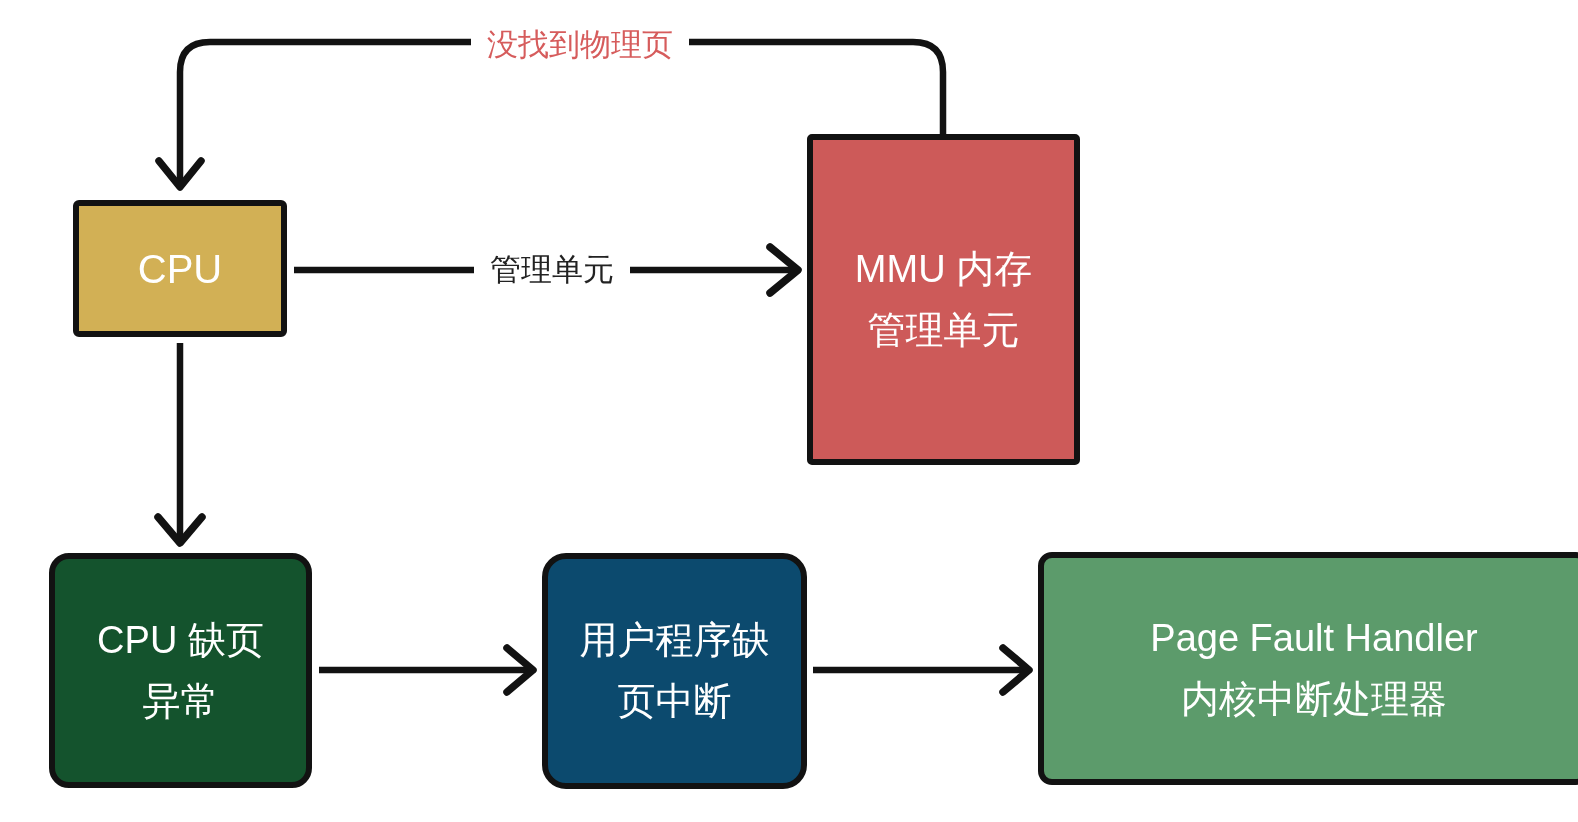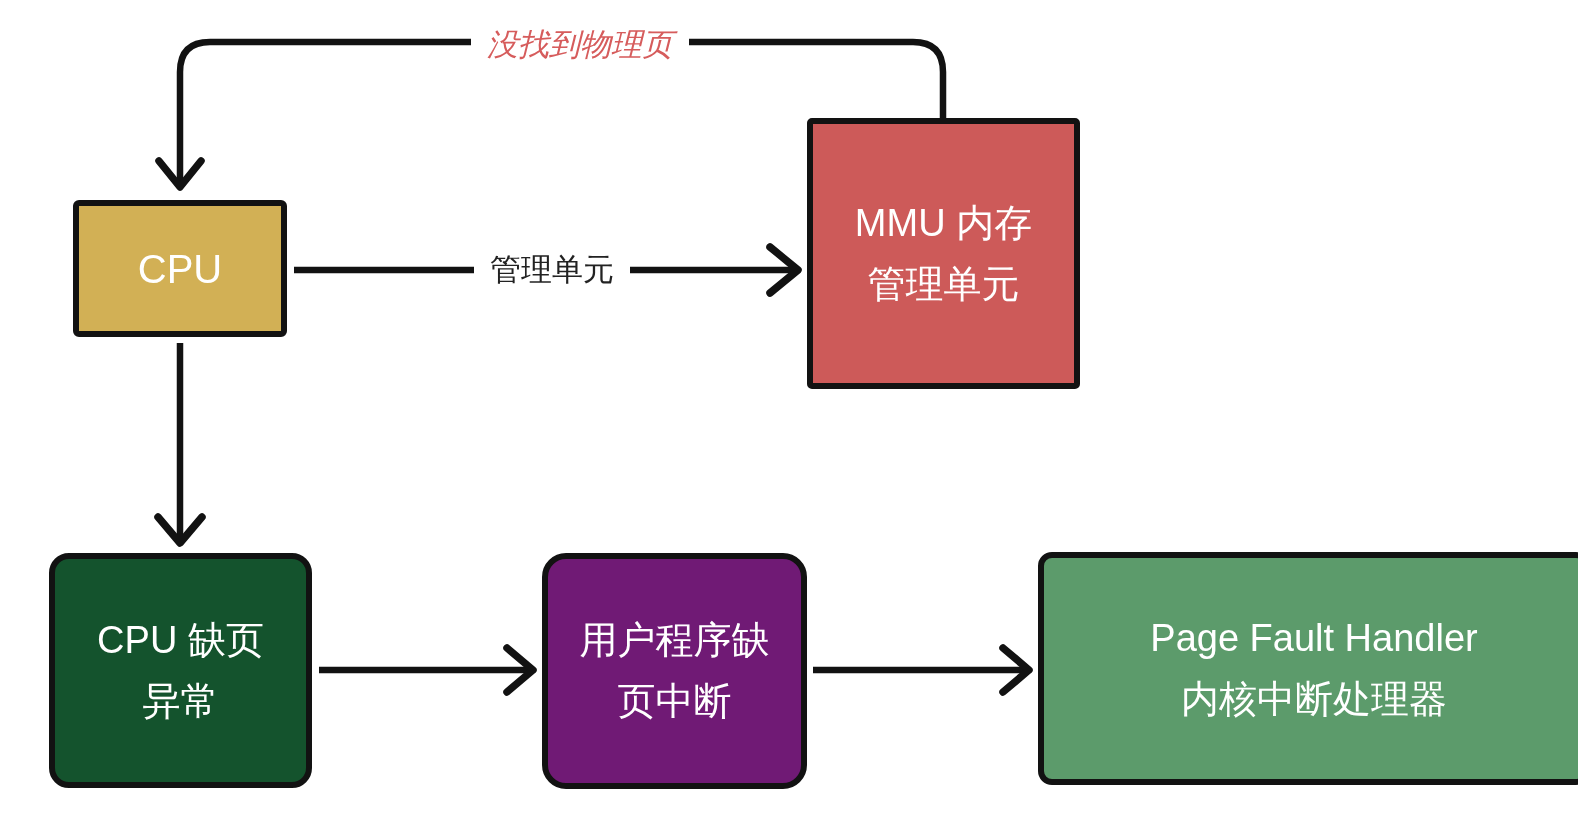--- a/index.html
+++ b/index.html
@@ -43,21 +43,21 @@
     text-align: center;
     white-space: pre-line;
     font-size: 38px;
     line-height: 1.6;
   }
   .node-cpu {
     left: 73px; top: 200px; width: 214px; height: 137px;
     border-radius: 6px; font-size: 40px;
   }
   .node-mmu {
-    left: 807px; top: 118px; width: 273px; height: 271px;
+    left: 807px; top: 134px; width: 273px; height: 331px;
     border-radius: 5px;
   }
   .node-cpu-fault {
     left: 49px; top: 553px; width: 263px; height: 235px;
     border-radius: 20px;
   }
   .node-user-interrupt {
     left: 542px; top: 553px; width: 265px; height: 236px;
     border-radius: 24px;
   }
@@ -66,21 +66,21 @@
     border-radius: 14px;
   }
   .edge-label {
     position: absolute;
     transform: translate(-50%, -50%);
     background: #ffffff;
     padding: 2px 16px;
     font-size: 31px;
     white-space: nowrap;
   }
-  .edge-label-not-found { left: 580px; top: 45px; font-style: italic; }
+  .edge-label-not-found { left: 580px; top: 45px; }
   .edge-label-virtual-address { left: 552px; top: 270px; }
 </style>
 </head>
 <body>
 
 <div class="canvas">
 
   <svg class="arrows" viewBox="0 0 1578 822" xmlns="http://www.w3.org/2000/svg">
 
     <g>
@@ -110,21 +110,21 @@
   </svg>
 
   <div class="node node-cpu" style="background-color: rgb(210, 176, 85);">CPU</div>
 
   <div class="node node-mmu" style="background-color: rgb(205, 90, 89);">MMU 内存
 管理单元</div>
 
   <div class="node node-cpu-fault" style="background-color: #14532d;">CPU 缺页
 异常</div>
 
-  <div class="node node-user-interrupt" style="background-color: #701a75;">用户程序缺
+  <div class="node node-user-interrupt" style="background-color: #0c4a6e;">用户程序缺
 页中断</div>
 
   <div class="node node-handler" style="background-color: rgb(92, 155, 107);">Page Fault Handler
 内核中断处理器</div>
 
   <div class="edge-label edge-label-not-found" style="color: rgb(214, 92, 92);">没找到物理页</div>
 
   <div class="edge-label edge-label-virtual-address" style="color: rgb(34, 34, 34);">管理单元</div>
 
 </div>

